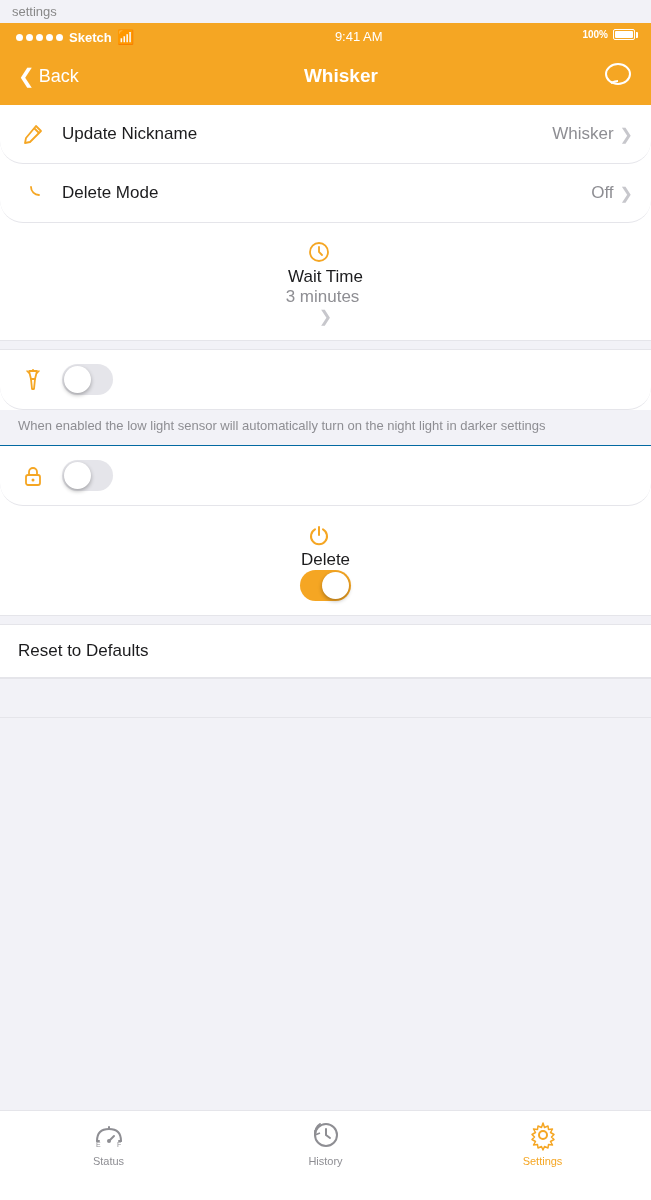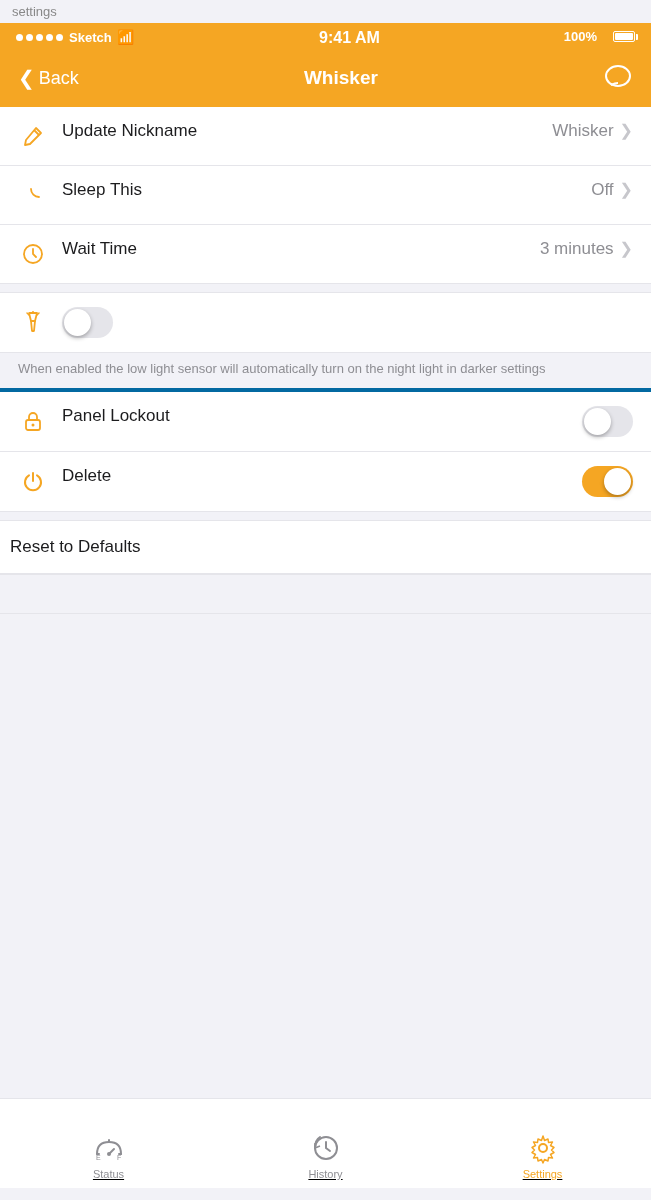--- a/index.html
+++ b/index.html
@@ -17,22 +17,22 @@
       background: #f5a623;
       color: white;
       display: flex;
       justify-content: space-between;
       align-items: flex-start;
       padding: 6px 16px;
       font-size: 13px;
       font-weight: 600;
     }
     .system-bar-left { display: flex; align-items: center; gap: 6px; }
-    .system-bar-center { font-size: 16px; font-weight: 700; }
-    .system-bar-right { display: flex; align-items: center; gap: 16px; font-size: 13px; }
+    .system-bar-center { font-size: 13px; font-weight: 400; }
+    .system-bar-right { display: flex; align-items: center; gap: 5px; font-size: 10px; }
 
     
     .dots { display: flex; gap: 3px; }
     .dot { width: 7px; height: 7px; border-radius: 50%; background: white; }
 
     
     .wifi-icon { font-size: 14px; }
 
     
     .battery { display: flex; align-items: center; gap: 2px; }
@@ -68,27 +68,28 @@
     }
 
     
     .settings-section {
       background: white;
       margin-top: 0;
     }
 
     .settings-row {
       display: flex;
-      align-items: flex-start;
+      align-items: center;
       padding: 14px 18px;
       border-bottom: 1px solid #e5e5ea;
       background: white;
       cursor: pointer;
-    }
-    .settings-row:last-child { border-bottom: none; }
+      border-radius: 23px;
+    }
+    .settings-row:last-child { border-bottom: none; flex-direction: column; }
 
     .row-icon {
       width: 30px;
       height: 30px;
       display: flex;
       align-items: center;
       justify-content: center;
       margin-right: 14px;
       flex-shrink: 0;
     }
@@ -109,21 +110,21 @@
       color: #c7c7cc;
       font-size: 16px;
     }
 
     
     .settings-description {
       background: #f2f2f7;
       color: #8e8e93;
       font-size: 13px;
       padding: 8px 18px 12px;
-      border-bottom: 4px solid #0369a1;
+      border-bottom: 1px solid #0369a1;
     }
 
     
     .toggle {
       width: 51px;
       height: 31px;
       border-radius: 16px;
       position: relative;
       cursor: pointer;
       flex-shrink: 0;
@@ -148,39 +149,38 @@
     .separator-section {
       height: 10px;
       background: #f2f2f7;
       border-top: 1px solid #e5e5ea;
       border-bottom: 1px solid #e5e5ea;
     }
 
     
     .danger-row {
       background: white;
-      padding: 16px 10px;
+      padding: 16px 18px;
       border-bottom: 1px solid #e5e5ea;
       font-size: 17px;
       color: #1c1c1e;
       cursor: pointer;
     }
 
     
     .tab-bar {
       position: fixed;
-      bottom: 12px;
+      bottom: 0;
       left: 0;
       width: 651px;
       height: 90px;
       background: white;
       border-top: 1px solid #e5e5ea;
       display: flex;
-      align-items: flex-end;
-      text-decoration: underline;
+      align-items: flex-start;
     }
     .tab-item {
       flex: 1;
       display: flex;
       flex-direction: column;
       align-items: center;
       justify-content: center;
       gap: 4px;
       cursor: pointer;
       padding: 8px 0;
@@ -256,21 +256,21 @@
     <span class="row-value">Whisker</span>
     <span class="chevron">❯</span>
   </div>
 
   <div class="settings-row">
     <div class="row-icon">
       <svg width="22" height="22" viewBox="0 0 22 22" fill="none">
         <path d="M17 13A8 8 0 0 1 9 5a8 8 0 0 0 8 8z" stroke="#f5a623" stroke-width="1.8" stroke-linejoin="round" fill="none"></path>
       </svg>
     </div>
-    <span class="row-label">Sleep This</span>
+    <span class="row-label">Delete Mode</span>
     <span class="row-value">Off</span>
     <span class="chevron">❯</span>
   </div>
 
   <div class="settings-row">
     <div class="row-icon">
       <svg width="22" height="22" viewBox="0 0 22 22" fill="none">
         <circle cx="11" cy="11" r="9" stroke="#f5a623" stroke-width="1.8" fill="none"></circle>
         <path d="M11 6V11L14 14" stroke="#f5a623" stroke-width="1.8" stroke-linecap="round"></path>
       </svg>
@@ -302,21 +302,20 @@
   <div class="settings-description">When enabled the low light sensor will automatically turn on the night light in darker settings</div>
 
   <div class="settings-row">
     <div class="row-icon">
       <svg width="22" height="22" viewBox="0 0 22 22" fill="none">
         <rect x="4" y="10" width="14" height="10" rx="2" stroke="#f5a623" stroke-width="1.8" fill="none"></rect>
         <path d="M7 10V7a4 4 0 0 1 8 0v3" stroke="#f5a623" stroke-width="1.8" fill="none"></path>
         <circle cx="11" cy="15" r="1.5" fill="#f5a623"></circle>
       </svg>
     </div>
-    <span class="row-label">Panel Lockout</span>
     <div class="toggle off">
       <div class="toggle-knob"></div>
     </div>
   </div>
 
   <div class="settings-row">
     <div class="row-icon">
       <svg width="22" height="22" viewBox="0 0 22 22" fill="none">
         <path d="M11 3V11" stroke="#f5a623" stroke-width="2" stroke-linecap="round"></path>
         <path d="M7 5.3A8 8 0 1 0 15 5.3" stroke="#f5a623" stroke-width="2" fill="none" stroke-linecap="round"></path>

